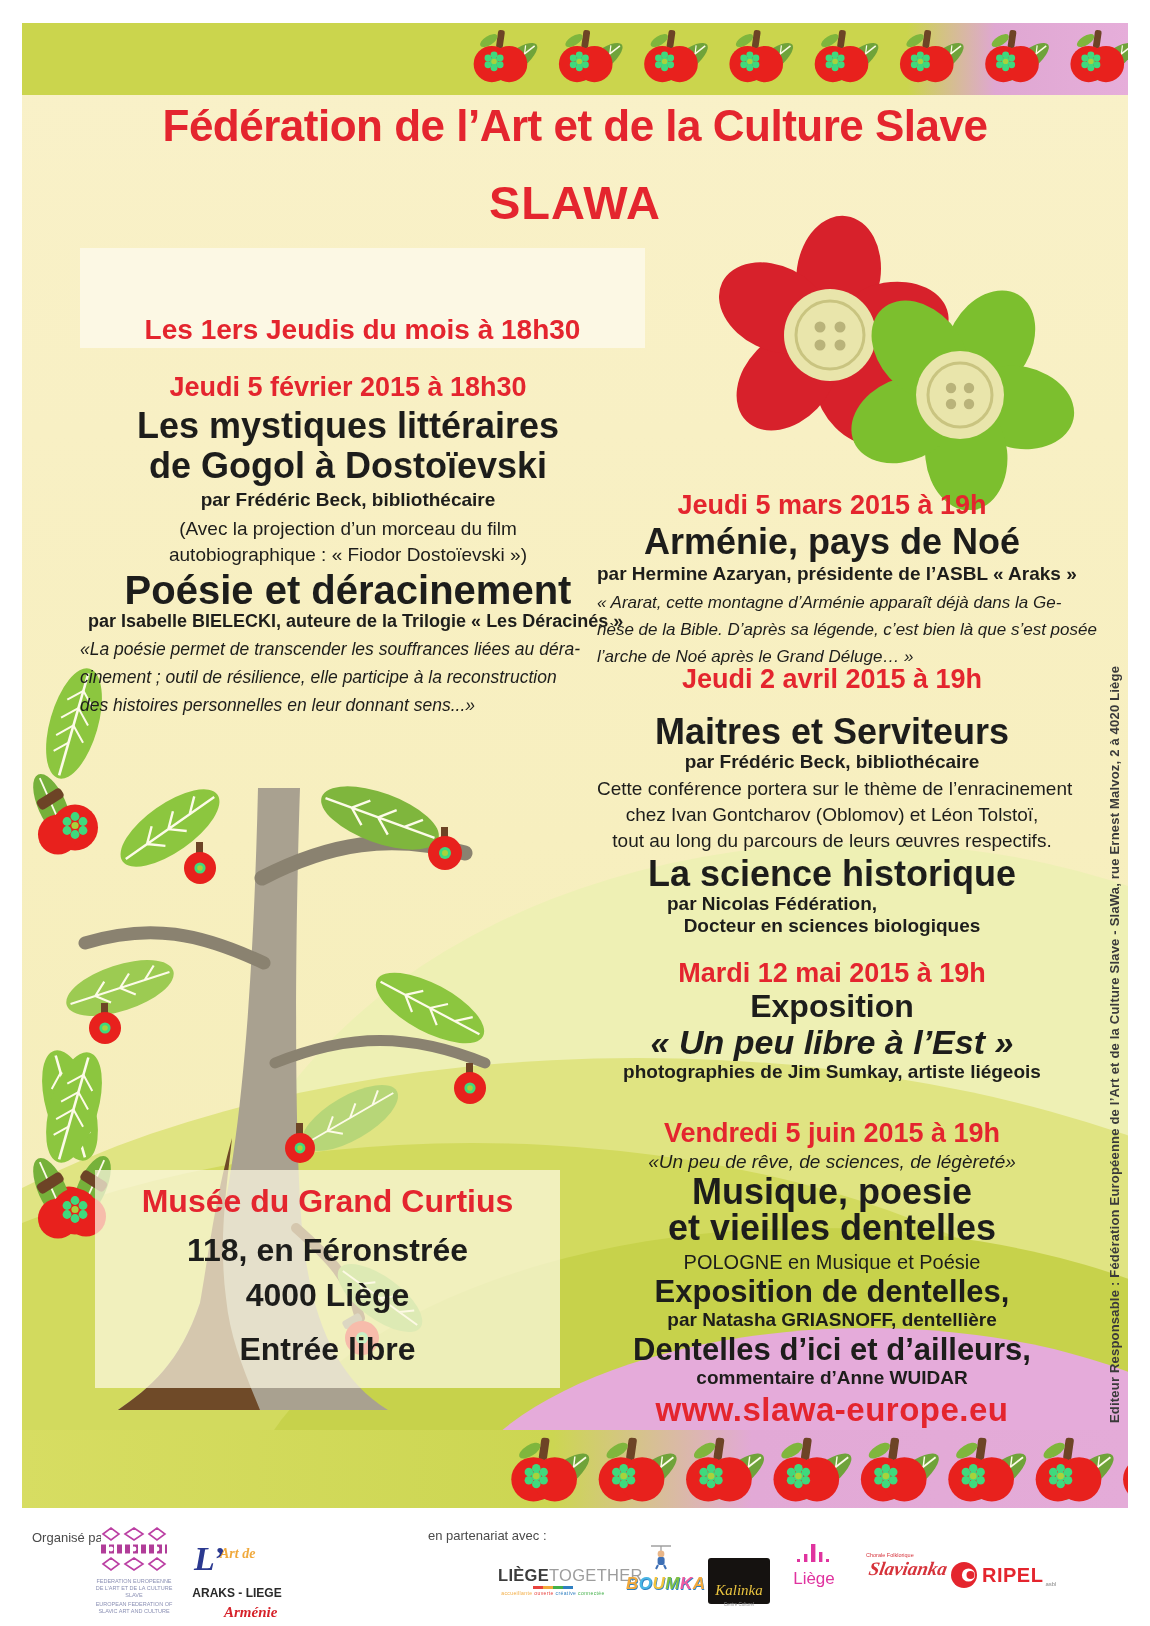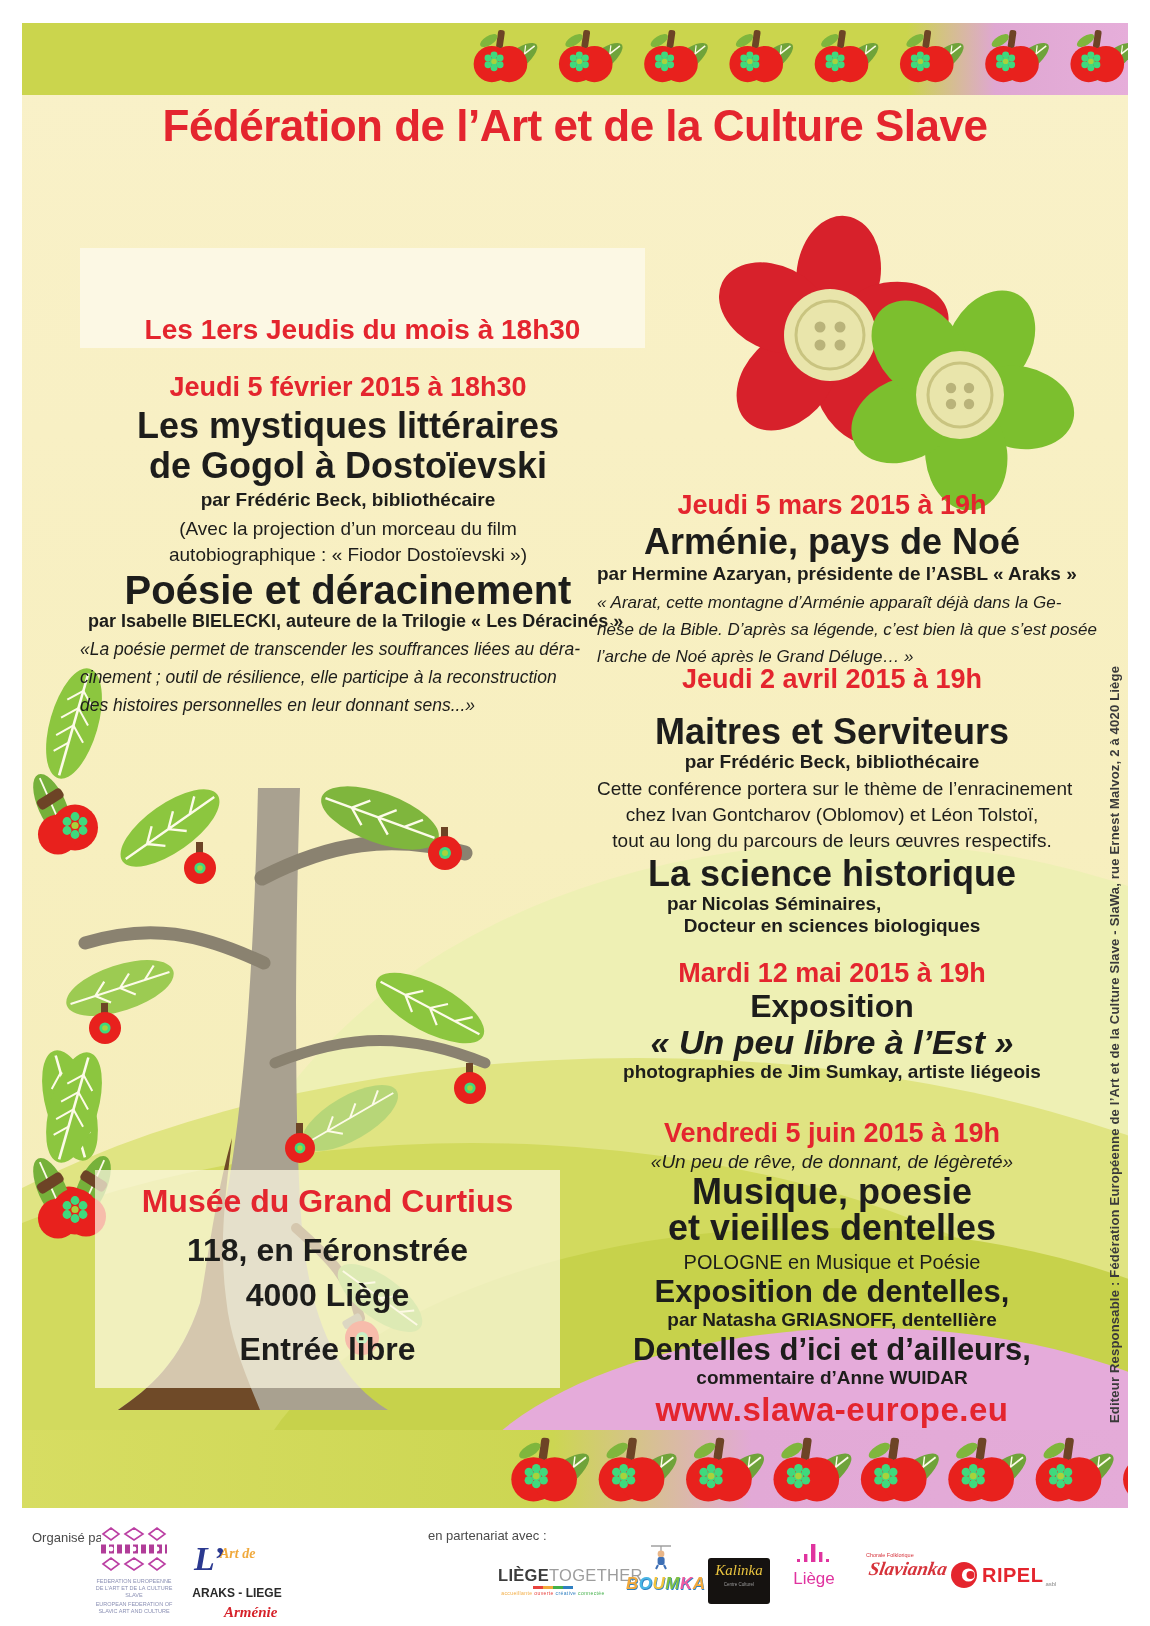--- a/index.html
+++ b/index.html
@@ -83,21 +83,21 @@
   .lt-light{color:#9d9d9d;}
   .lt-bar{height:3px;width:40px;margin:1px auto;background:linear-gradient(90deg,#e8413c 25%,#f2a93b 25% 50%,#43b049 50% 75%,#2f7fc1 75%);}
   .lt-tag{font-size:5px;letter-spacing:0.4px;}
   .lt-tag .w1{color:#f2a93b;} .lt-tag .w2{color:#e8413c;} .lt-tag .w3{color:#2f7fc1;} .lt-tag .w4{color:#43b049;}
 
   .boumka{position:absolute;left:626px;top:36px;width:70px;text-align:center;font-style:italic;}
   .boumka-word{font-size:17px;font-weight:bold;letter-spacing:0.5px;text-shadow:0.6px 0.6px 0 #2f7fc1;}
   .bk0{color:#f2a93b;} .bk1{color:#4ab5e5;} .bk2{color:#f2c33b;} .bk3{color:#7fc043;} .bk4{color:#ef5ba1;} .bk5{color:#f2a93b;}
 
   .kalinka{position:absolute;left:708px;top:50px;width:62px;height:46px;background:#151210;border-radius:3px;text-align:center;color:#e8c33f;}
-  .kalinka-name{font-family:"Liberation Serif",serif;font-style:italic;font-size:15px;margin-top:4px;}
+  .kalinka-name{font-family:"Liberation Serif",serif;font-style:italic;font-size:15px;margin-top:24px;}
   .kalinka-cap{font-size:4.5px;color:#9b9b9b;margin-top:3px;}
 
   .liege-city{position:absolute;left:786px;top:36px;width:56px;text-align:center;color:#e0339f;}
   .liege-name{font-size:17px;margin-top:2px;}
 
   .slavianka{position:absolute;left:858px;top:44px;width:100px;text-align:center;color:#d6333b;}
   .slav-top{font-size:5.5px;text-align:left;padding-left:8px;}
   .slav-name{font-family:"Liberation Serif",serif;font-style:italic;font-weight:bold;font-size:19px;transform:skewX(-10deg);}
 
   .cripel{position:absolute;left:950px;top:52px;display:flex;align-items:center;}
@@ -319,20 +319,21 @@
           <use href="#garland-unit"></use>
         </g>
       <use href="#garland-unit" y="768"></use>
       <g transform="translate(100,1150) scale(-1,1)">
           <use href="#garland-unit"></use>
         </g>
       <use href="#garland-unit" y="1152"></use>
     </svg>
 
     <div class="abs title-org nw">Fédération de l’Art et de la Culture Slave</div>
+    <div class="abs title-acr nw">SLAWA</div>
     <div class="abs series-band"></div>
     <div class="abs series-sched nw">Les 1ers Jeudis du mois à 18h30</div>
 
     <div class="colL">
       <div class="date nw" style="top:349px">Jeudi 5 février 2015 à 18h30</div>
       <div class="ev-title nw" style="top:384px">Les mystiques littéraires</div>
       <div class="ev-title nw" style="top:424px">de Gogol à Dostoïevski</div>
       <div class="speaker nw" style="top:466px">par Frédéric Beck, bibliothécaire</div>
       <div class="body-txt nw" style="top:492px">(Avec la projection d’un morceau du film</div>
       <div class="body-txt nw" style="top:518px">autobiographique : « Fiodor Dostoïevski »)</div>
@@ -357,30 +358,30 @@
       <div class="quoteR nw" style="top:593px">nèse de la Bible. D’après sa légende, c’est bien là que s’est posée</div>
       <div class="quoteR nw" style="top:620px">l’arche de Noé après le Grand Déluge… »</div>
 
       <div class="date nw" style="top:641px">Jeudi 2 avril 2015 à 19h</div>
       <div class="ev-title nw" style="top:690px">Maitres et Serviteurs</div>
       <div class="speaker nw" style="top:728px">par Frédéric Beck, bibliothécaire</div>
       <div class="body-txt nw" style="top:752px">Cette conférence portera sur le thème de l’enracinement</div>
       <div class="body-txt nw" style="top:778px">chez Ivan Gontcharov (Oblomov) et Léon Tolstoï,</div>
       <div class="body-txt nw" style="top:804px">tout au long du parcours de leurs œuvres respectifs.</div>
       <div class="ev-title nw" style="top:832px">La science historique</div>
-      <div class="speaker nw" style="top:870px;text-align:left;padding-left:70px">par Nicolas Séminaires,</div>
+      <div class="speaker nw" style="top:870px;text-align:left;padding-left:70px">par Nicolas Fédération,</div>
       <div class="speaker nw" style="top:892px">Docteur en sciences biologiques</div>
 
       <div class="date nw" style="top:935px">Mardi 12 mai 2015 à 19h</div>
       <div class="ev-title nw" style="top:964px;font-size:32px">Exposition</div>
       <div class="ev-title nw" style="top:1000px;font-size:34px;font-style:italic">« Un peu libre à l’Est »</div>
       <div class="speaker nw" style="top:1038px">photographies de Jim Sumkay, artiste liégeois</div>
 
       <div class="date nw" style="top:1095px">Vendredi 5 juin 2015 à 19h</div>
-      <div class="quoteR nw ctr" style="top:1125px;text-align:center;font-size:19px">«Un peu de rêve, de donnant, de légèreté»</div>
+      <div class="quoteR nw ctr" style="top:1125px;text-align:center;font-size:19px">«Un peu de rêve, de sciences, de légèreté»</div>
       <div class="ev-title nw" style="top:1150px">Musique, poesie</div>
       <div class="ev-title nw" style="top:1186px">et vieilles dentelles</div>
       <div class="body-txt nw" style="top:1226px;font-size:20px">POLOGNE en Musique et Poésie</div>
       <div class="ev-title nw" style="top:1250px;font-size:31px">Exposition de dentelles,</div>
       <div class="speaker nw" style="top:1286px">par Natasha GRIASNOFF, dentellière</div>
       <div class="ev-title nw" style="top:1308px;font-size:31px">Dentelles d’ici et d’ailleurs,</div>
       <div class="speaker nw" style="top:1344px">commentaire d’Anne WUIDAR</div>
 
       <div class="website nw" style="top:1368px">www.slawa-europe.eu</div>
     </div>

